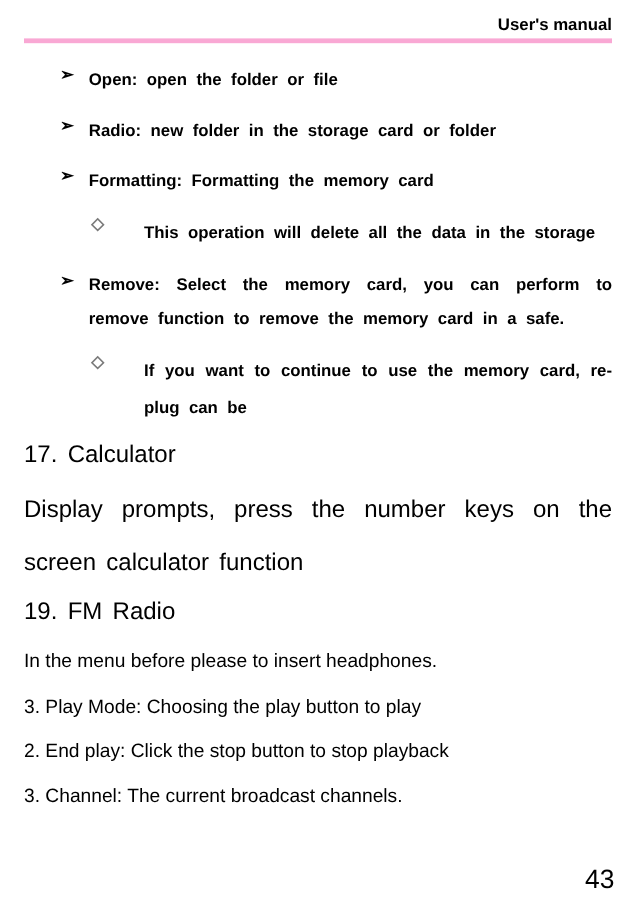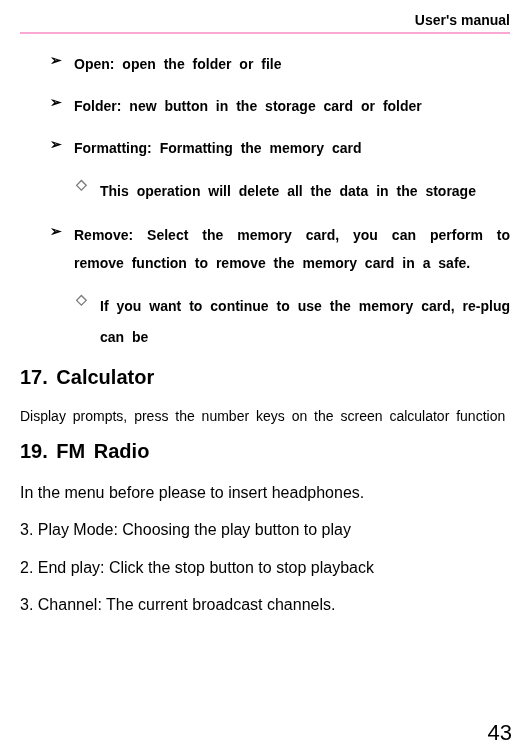--- a/index.html
+++ b/index.html
@@ -14,21 +14,21 @@
       background: #fff;
       color: #000;
       position: relative;
       padding: 12px 20px 20px 20px;
     }
     .header {
       text-align: right;
       font-weight: bold;
       font-size: 14px;
       padding-bottom: 4px;
-      border-bottom: 2px solid #f9a8d4;
+      border-bottom: 4px solid #f9a8d4;
       margin-bottom: 16px;
     }
     .bullet-list {
       list-style: none;
       padding-left: 30px;
     }
     .bullet-item {
       display: flex;
       align-items: flex-start;
       margin-bottom: 14px;
@@ -60,29 +60,30 @@
       flex-shrink: 0;
       width: 24px;
       font-size: 14px;
       color: #7a7a7a;
     }
     .sub-text {
       flex: 1;
       word-spacing: 4px;
       text-align: justify;
       line-height: 2.2;
+      margin-left: 20px;
     }
     .section-heading {
       font-size: 20px;
-      font-weight: bold;
+      font-weight: normal;
       margin-bottom: 12px;
       word-spacing: 3px;
     }
     .body-text {
-      font-size: 14px;
+      font-size: 20px;
       line-height: 2.2;
       margin-bottom: 8px;
       word-spacing: 3px;
       text-align: justify;
     }
     .body-list {
       font-size: 16px;
       line-height: 2.2;
       margin-bottom: 2px;
     }
@@ -102,21 +103,21 @@
 
 <ul class="bullet-list">
 
   <li class="bullet-item">
     <span class="bullet-arrow">➢</span>
     <span class="bullet-text">Open: open the folder or file</span>
   </li>
 
   <li class="bullet-item">
     <span class="bullet-arrow">➢</span>
-    <span class="bullet-text">Folder: new button in the storage card or folder</span>
+    <span class="bullet-text">Radio: new folder in the storage card or folder</span>
   </li>
 
   <li class="bullet-item">
     <span class="bullet-arrow">➢</span>
     <span class="bullet-text">Formatting: Formatting the memory card</span>
   </li>
 
   <li class="sub-item">
     <span class="sub-diamond">◇</span>
     <span class="sub-text">This operation will delete all the data in the storage</span>

